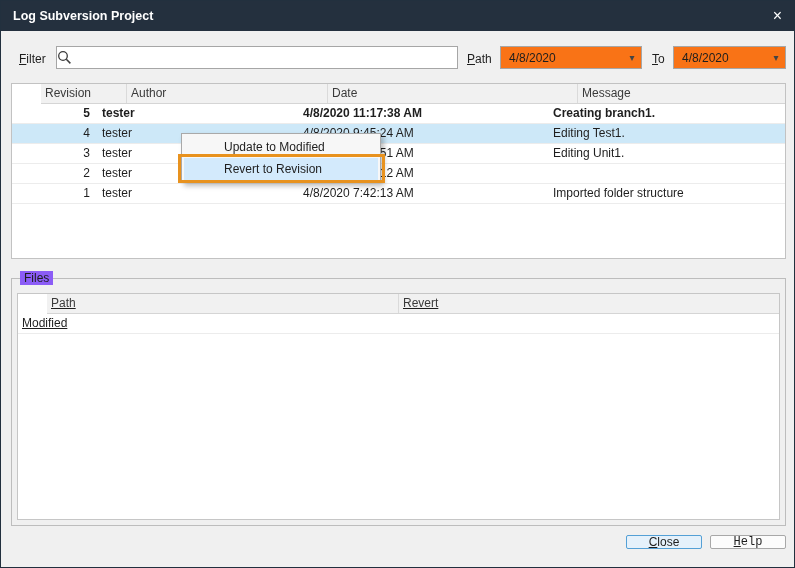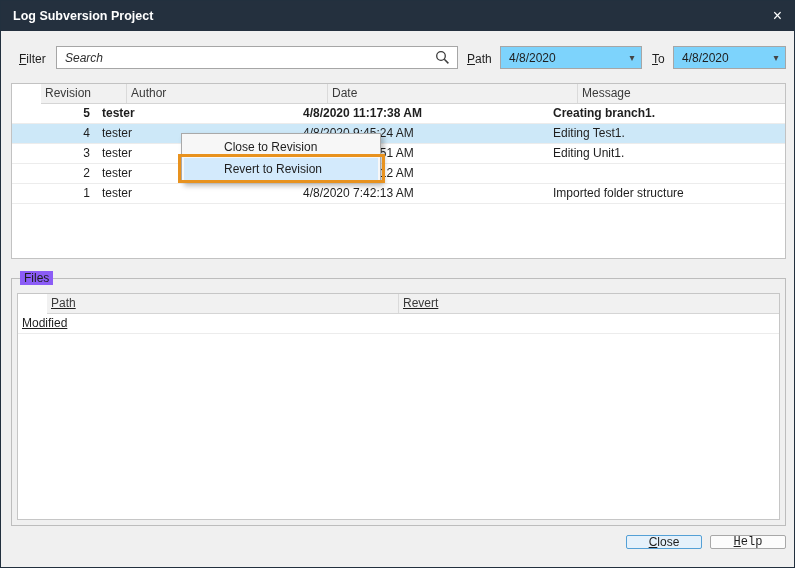--- a/index.html
+++ b/index.html
@@ -30,21 +30,21 @@
   }
   .searchbox input {
     flex:1; min-width:0; border:none; outline:none; background:transparent;
     font-family:"Liberation Sans", sans-serif; font-size:12px; padding:0 8px; color:#1e1e1e;
   }
   .searchbox input::placeholder { font-style:italic; color:#2e2e2e; opacity:1; }
   .search-svg { margin-right:7px; flex:0 0 auto; }
 
   
   .combo {
-    position:absolute; top:45px; height:23px; background:#7dd3fc;
+    position:absolute; top:45px; height:23px; background:#f97316;
     border:1px solid #a6a6a6; box-sizing:border-box;
     display:flex; align-items:center; padding-left:8px; cursor:default;
   }
   .combo-value { flex:1; }
   .combo-arrow { width:18px; text-align:center; color:#444; font-size:10px; }
 
   
   .rev-table {
     position:absolute; left:10px; top:82px; width:775px; height:176px;
     background:#fff; border:1px solid #c2c2c2; box-sizing:border-box; overflow:hidden;
@@ -101,21 +101,20 @@
 <div class="dialog">
 
   <div class="titlebar">
     <span class="title">Log Subversion Project</span>
     <span class="close-x">×</span>
   </div>
 
   <span class="lbl accel" style="left:18px; top:51px;">Filter</span>
 
   <div class="searchbox">
-    <input type="text" placeholder="Search" style="">
     <svg class="search-svg" width="15" height="15" viewBox="0 0 15 15">
       <circle cx="6" cy="6" r="4.3" fill="none" stroke="#3c3c3c" stroke-width="1.3"></circle>
       <line x1="9.3" y1="9.3" x2="13.4" y2="13.4" stroke="#3c3c3c" stroke-width="1.5"></line>
     </svg>
   </div>
 
   <span class="lbl accel" style="left:466px; top:51px;">Path</span>
   <div class="combo" style="left:499px; width:142px;">
     <span class="combo-value">4/8/2020</span>
     <span class="combo-arrow">▾</span>
@@ -180,19 +179,19 @@
   </div>
 
   <div class="btn btn-close">
     <span class="accel">Close</span>
   </div>
   <div class="btn btn-help">
     <span class="accel">Help</span>
   </div>
 
   <div class="context-menu">
-    <div class="menu-item">Close to Revision</div>
+    <div class="menu-item">Update to Modified</div>
     <div class="menu-item hl">Revert to Revision</div>
   </div>
 
   <div class="annotation"></div>
 
 </div>
 
 </body></html>

